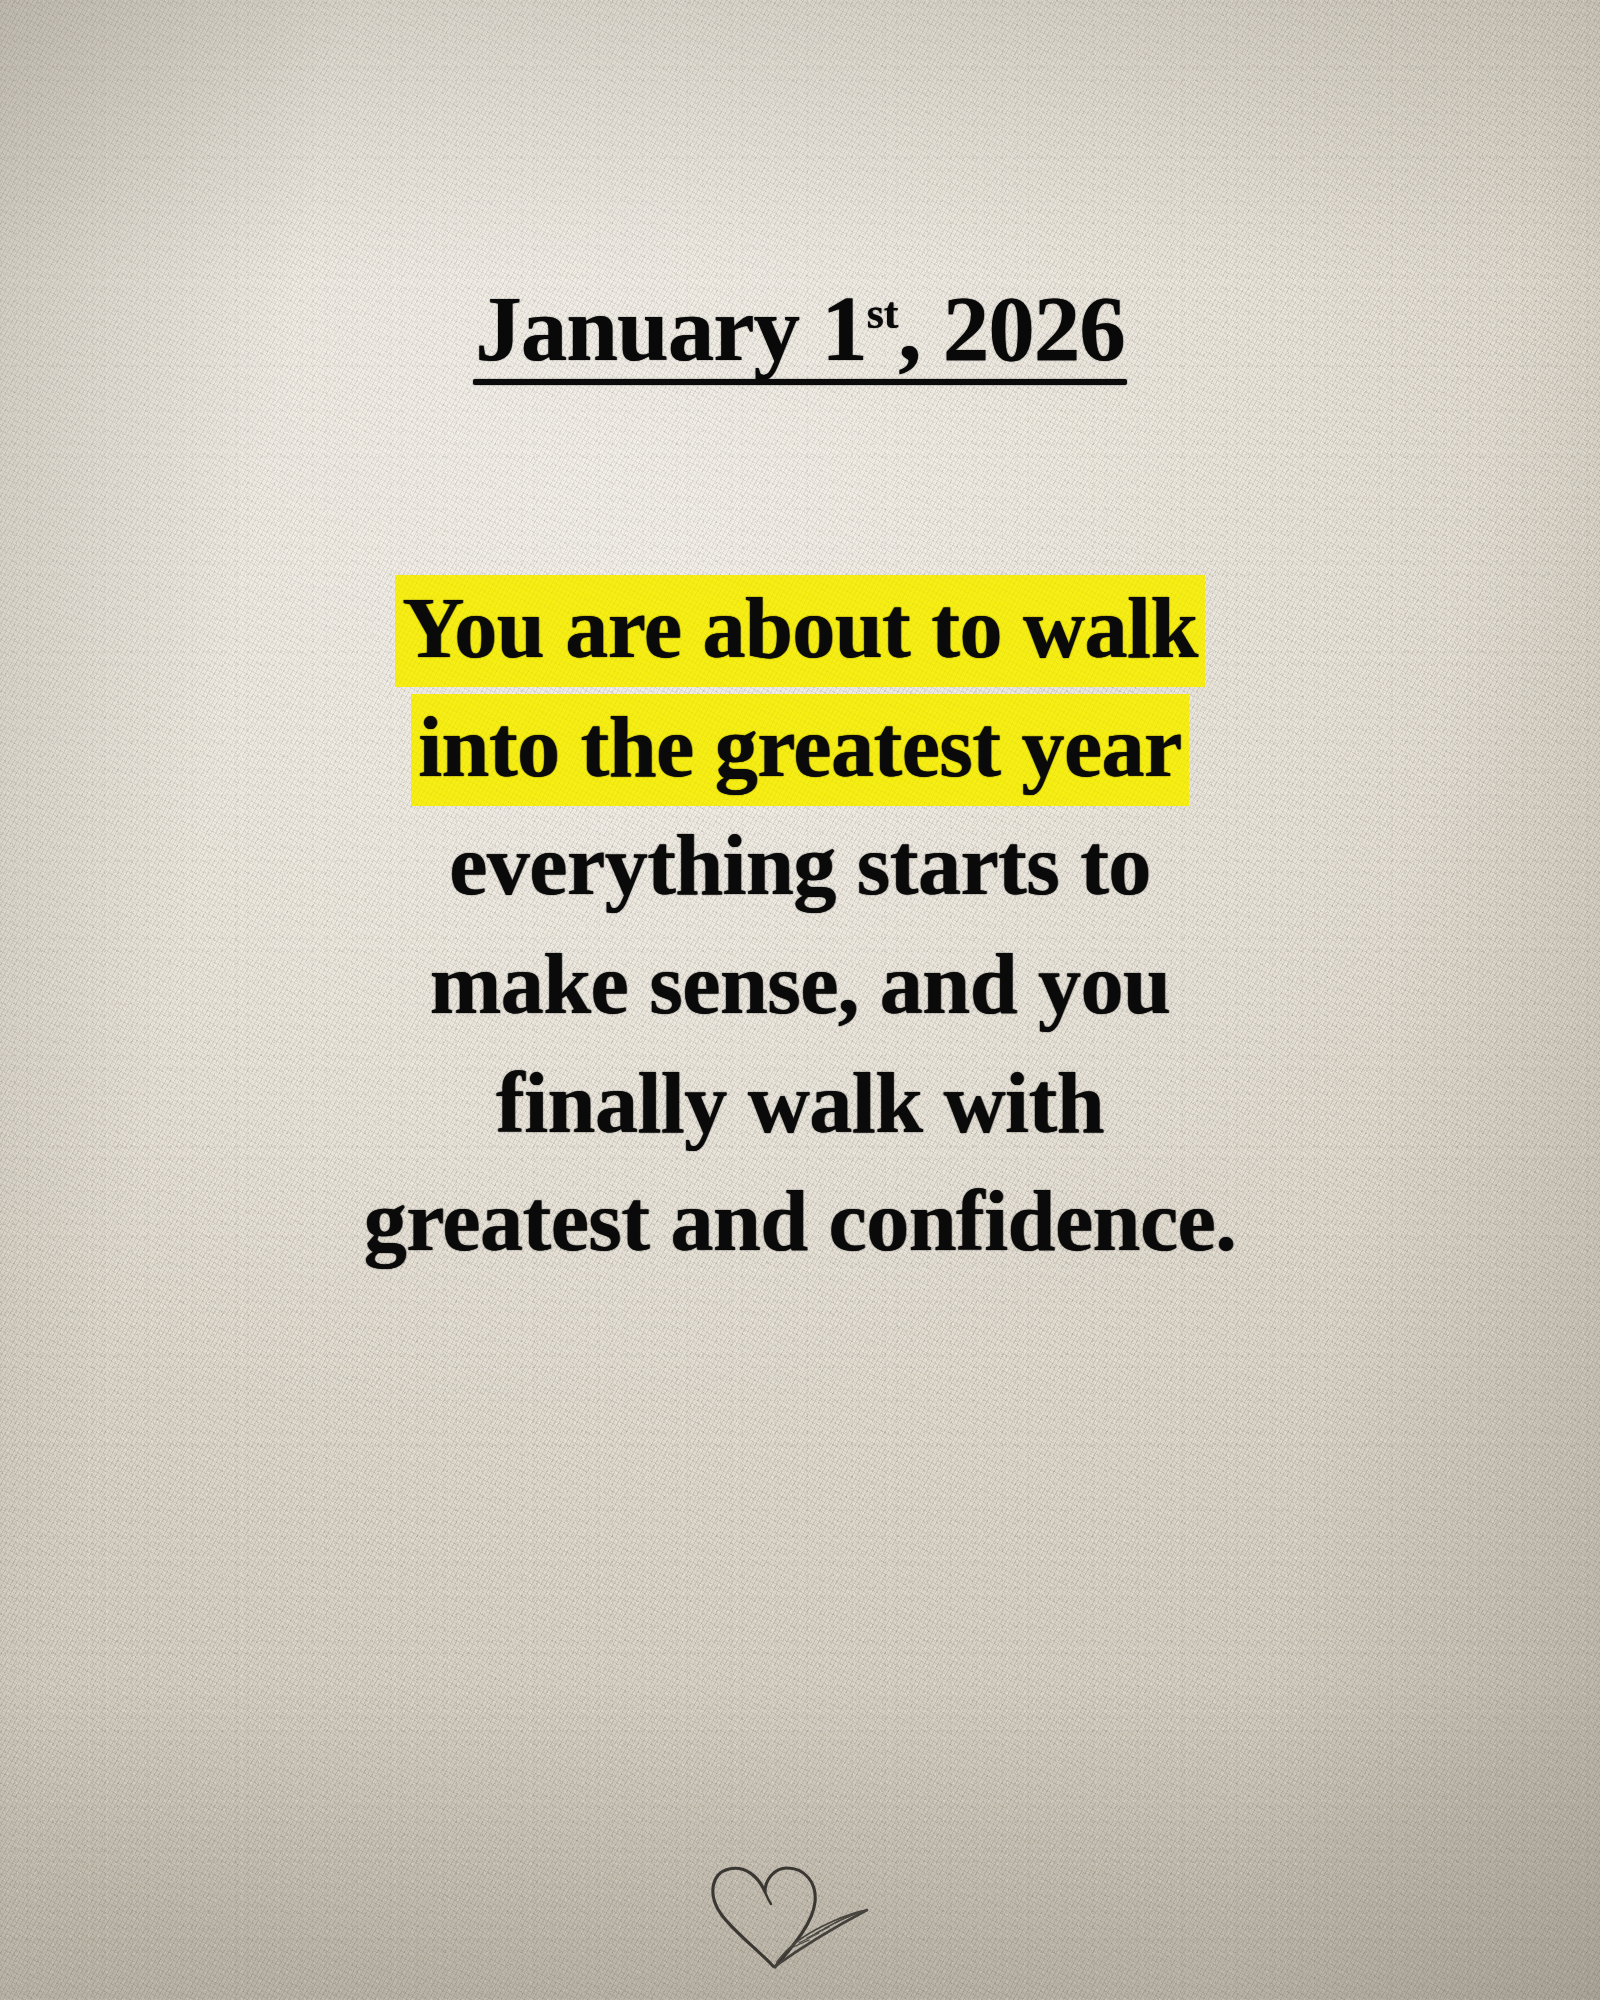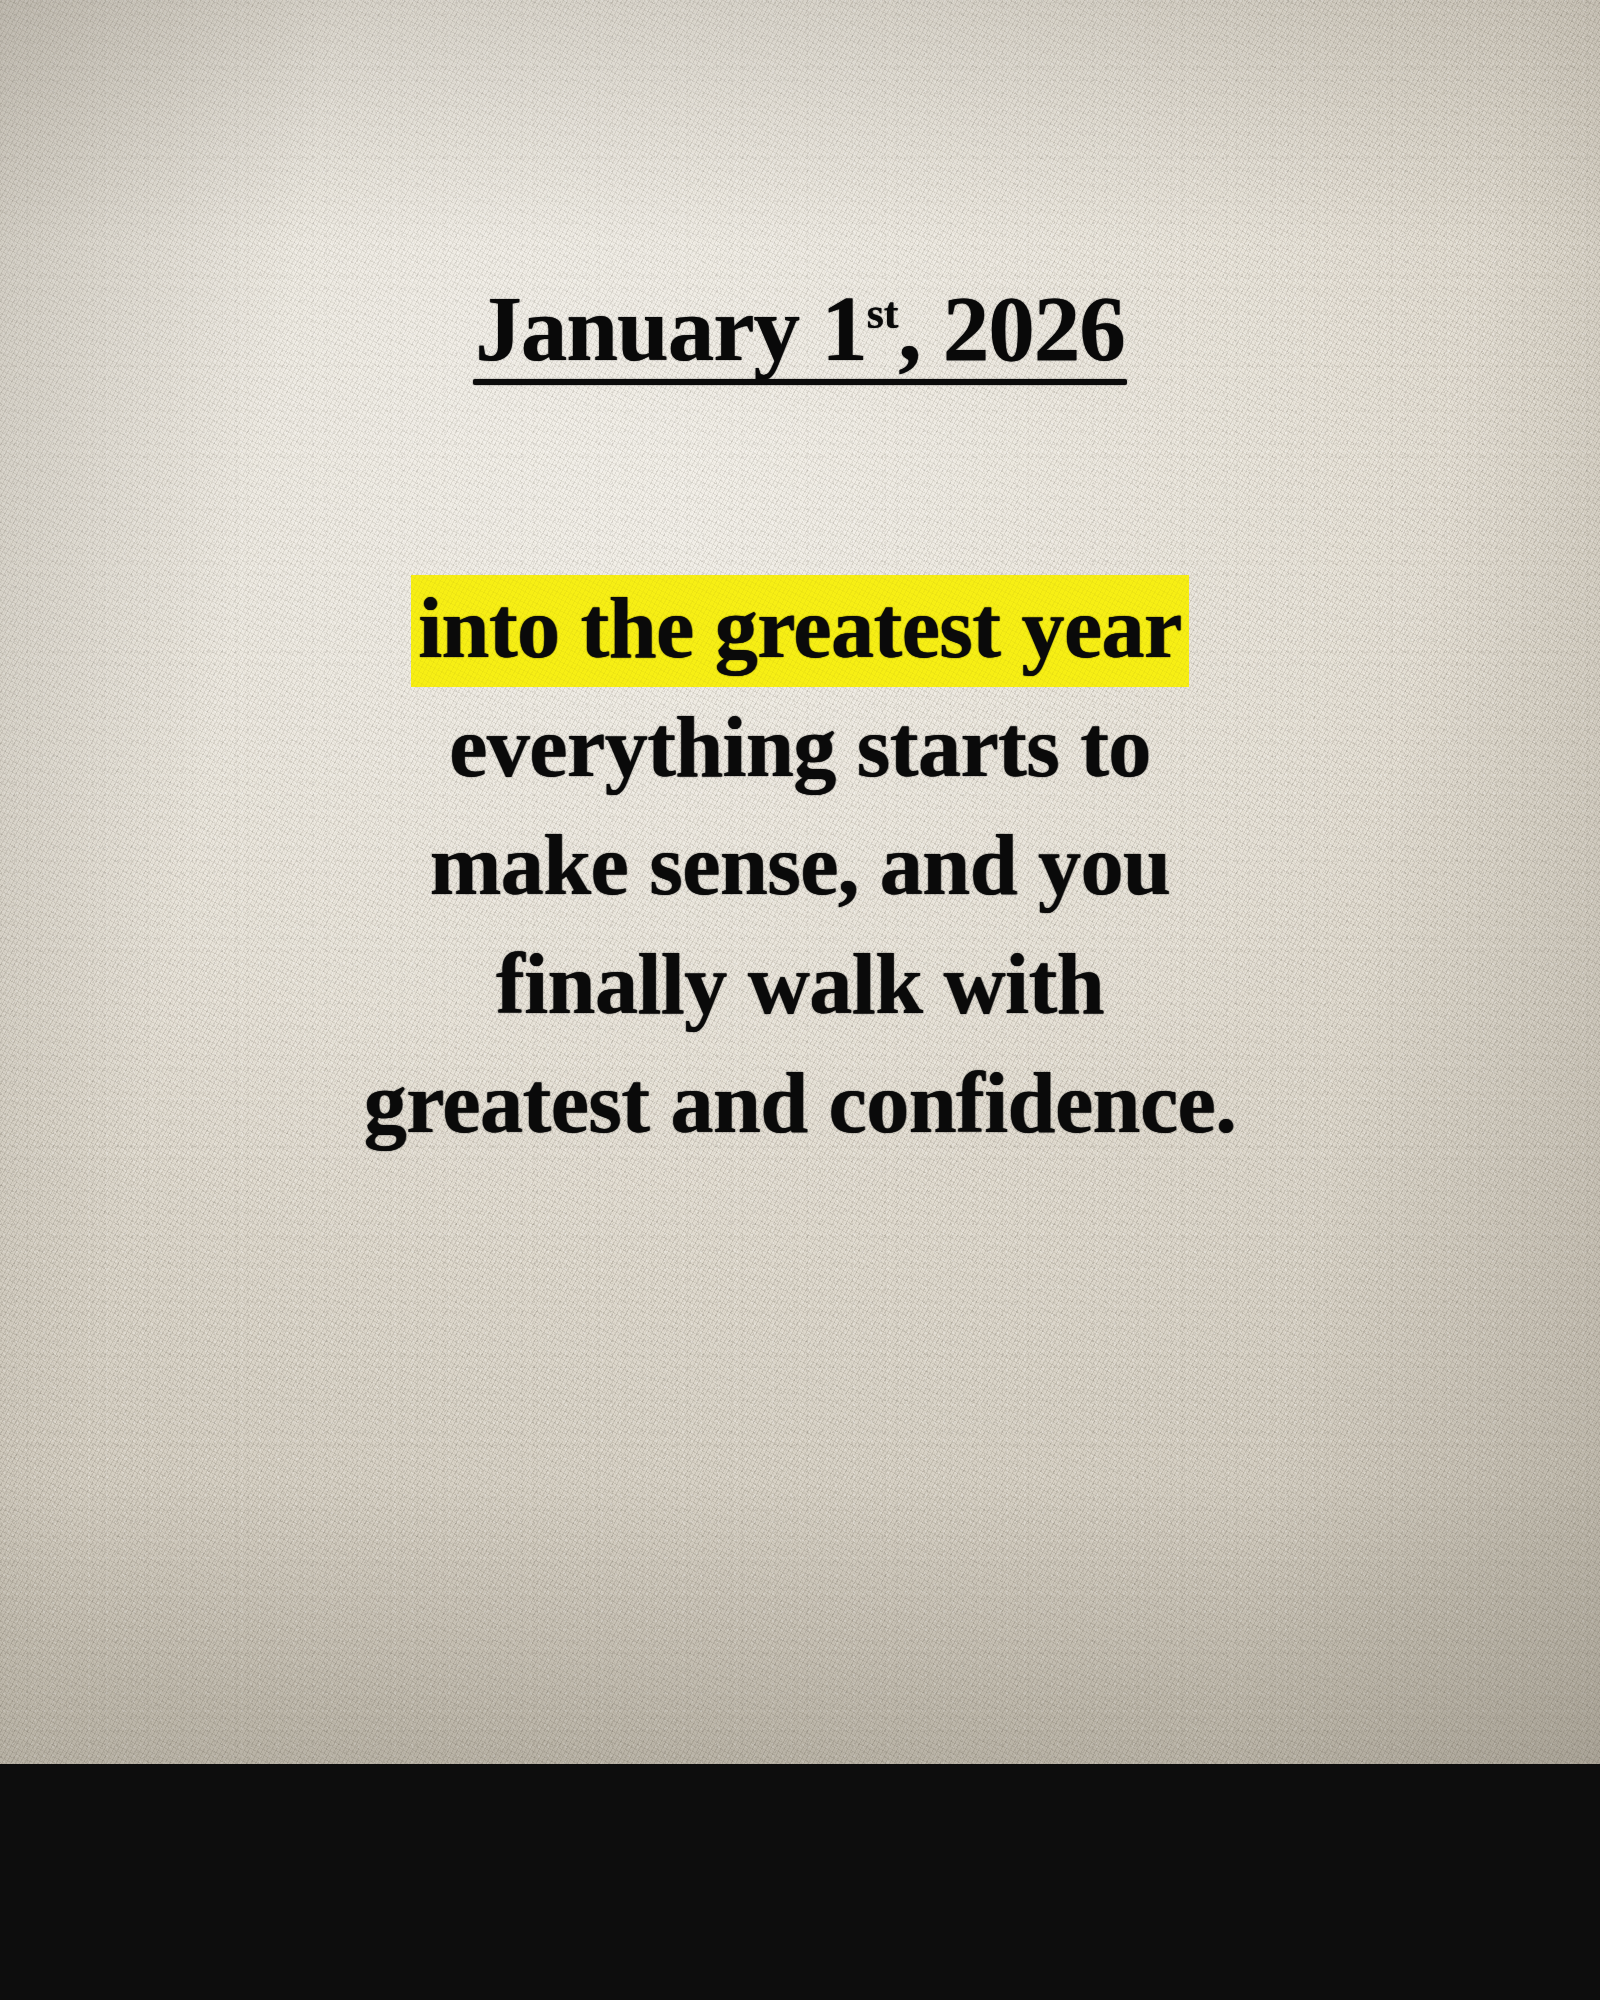--- a/index.html
+++ b/index.html
@@ -4,21 +4,21 @@
 <style>
   html, body {
     margin: 0;
     padding: 0;
     background: #0d0d0d;
   }
 
   .poster {
     position: relative;
     width: 1600px;
-    height: 1764px;
+    height: 2000px;
     overflow: hidden;
     background-color: #f0abfc;
     font-family: "Liberation Serif", "DejaVu Serif", serif;
     -webkit-font-smoothing: antialiased;
   }
 
   
   .paper-base {
     position: absolute;
     inset: 0;
@@ -164,20 +164,21 @@
   <div class="paper-vignette"></div>
 
   <div class="content">
 
     <div class="date-heading">
       <span>January 1</span><span class="ordinal">st</span><span>, 2026</span>
       <span class="date-underline"></span>
     </div>
 
     <div class="quote">
+      <span class="qline highlighted"><span class="ink">You are about to walk</span></span>
       <span class="qline highlighted"><span class="ink">into the greatest year</span></span>
       <span class="qline"><span class="ink">everything starts to</span></span>
       <span class="qline"><span class="ink">make sense, and you</span></span>
       <span class="qline"><span class="ink">finally walk with</span></span>
       <span class="qline"><span class="ink">greatest and confidence.</span></span>
     </div>
 
   </div>
 
   <div class="heart-doodle">

